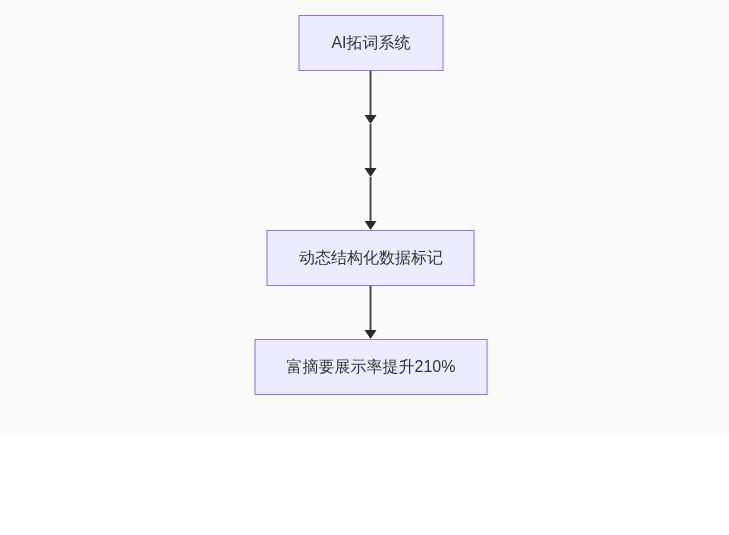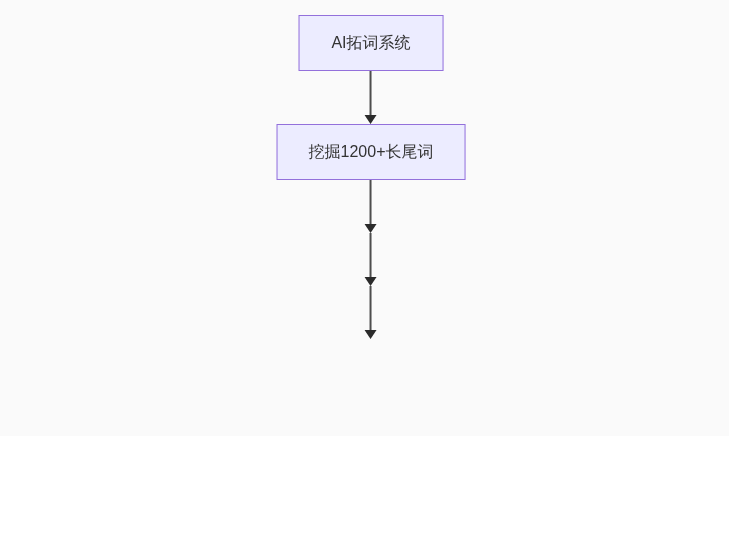--- a/index.html
+++ b/index.html
@@ -66,34 +66,35 @@
 <div class="canvas">
   <div class="flow">
 
     <div class="node">AI拓词系统</div>
 
     <div class="arrow">
       <div class="line"></div>
       <div class="head"></div>
     </div>
 
-    <div class="node">挖掘1200+长尾词</div>
 
     <div class="arrow">
       <div class="line"></div>
       <div class="head"></div>
     </div>
 
 
     <div class="arrow">
       <div class="line"></div>
       <div class="head"></div>
     </div>
 
+    <div class="node">动态结构化数据标记</div>
 
     <div class="arrow">
       <div class="line"></div>
       <div class="head"></div>
     </div>
 
+    <div class="node">富摘要展示率提升210%</div>
 
   </div>
 </div>
 
 </body></html>

